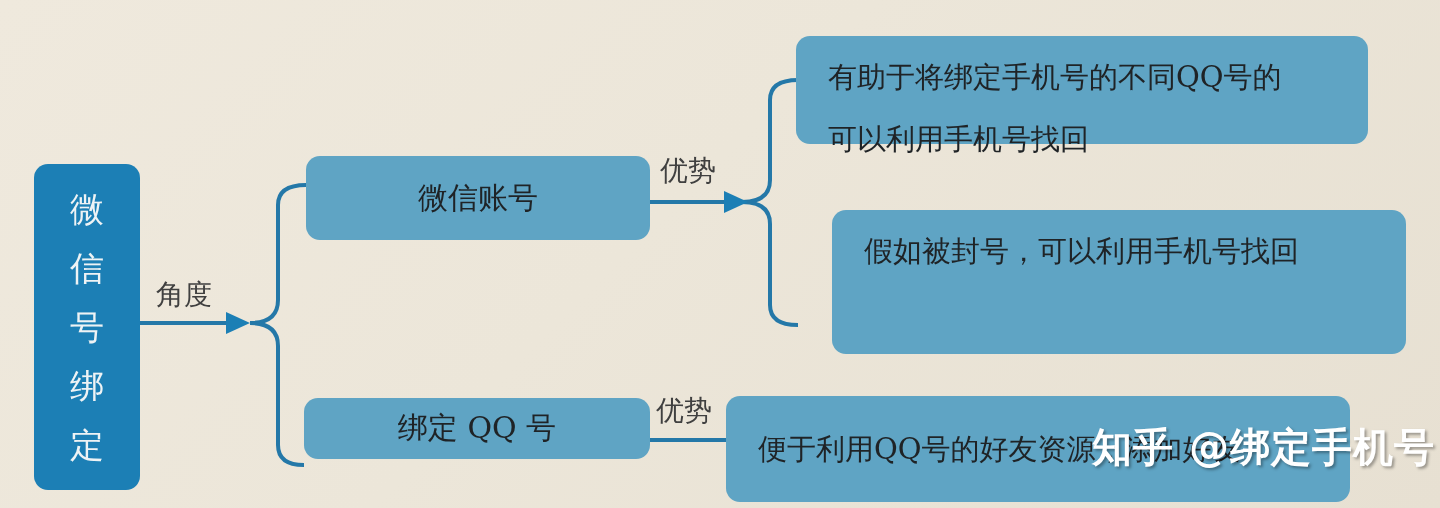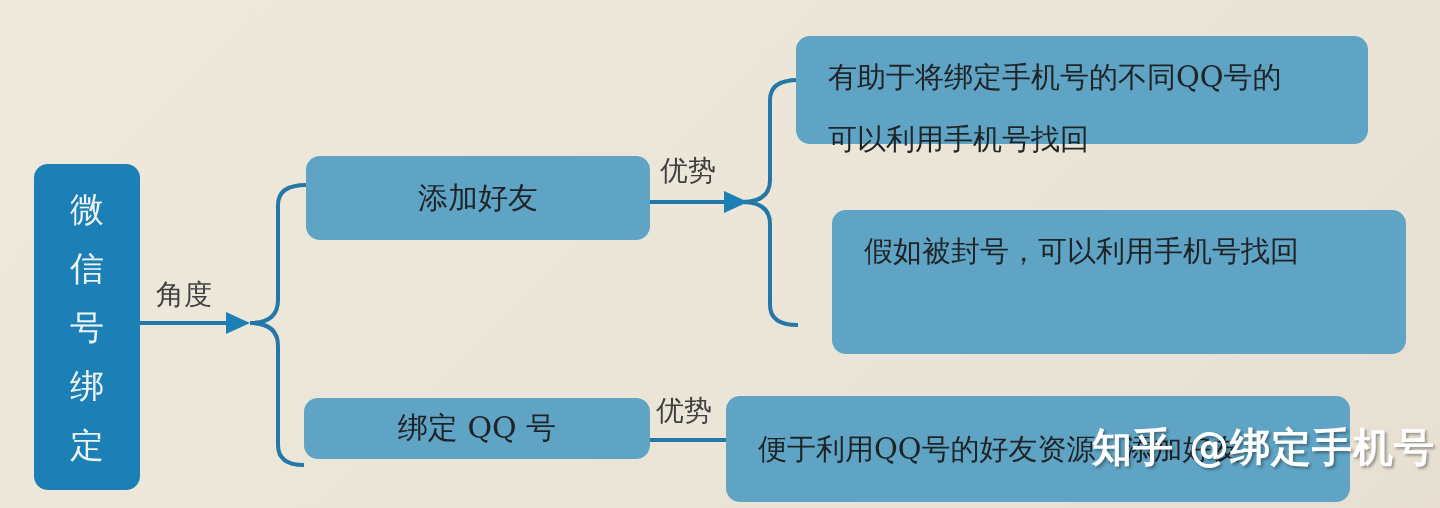--- a/index.html
+++ b/index.html
@@ -60,21 +60,21 @@
   <span class="root-char">微</span>
   <span class="root-char">信</span>
   <span class="root-char">号</span>
   <span class="root-char">绑</span>
   <span class="root-char">定</span>
 </div>
 
 <div class="label" style="left:156px; top:276px;">角度</div>
 
 <div class="node center" style="left:306px; top:156px; width:344px; height:84px;">
-  <span>添加好友</span>
+  <span>微信账号</span>
 </div>
 
 <div class="node center" style="left:304px; top:398px; width:346px; height:61px;">
   <span>绑定 QQ 号</span>
 </div>
 
 <div class="label" style="left:660px; top:152px;">优势</div>
 <div class="label" style="left:656px; top:392px;">优势</div>
 
 <div class="node text" style="left:796px; top:36px; width:572px; height:108px; padding-top:10px;">

